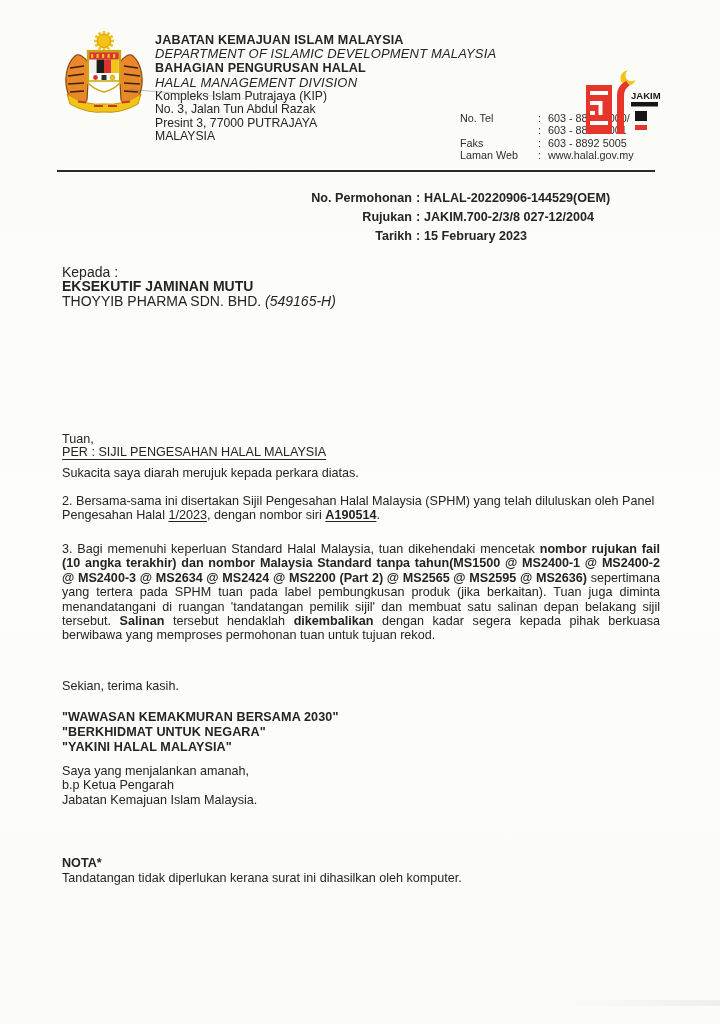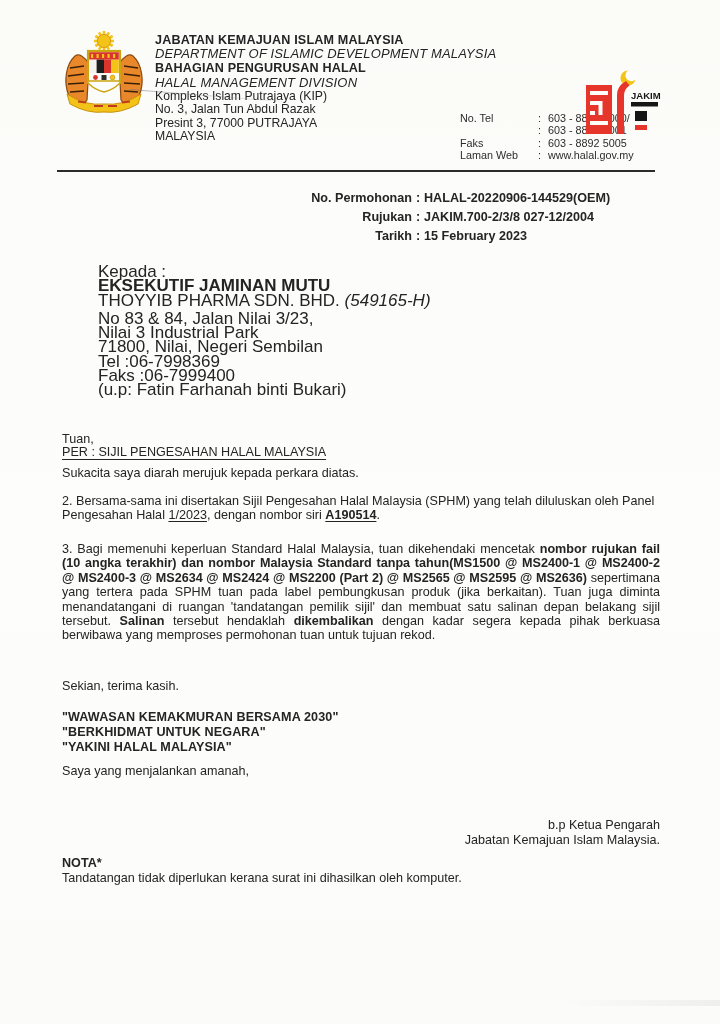--- a/index.html
+++ b/index.html
@@ -27,36 +27,36 @@
     position:absolute; left:130px; top:89px; width:160px; height:1px;
     background:linear-gradient(90deg,rgba(110,110,110,.5),rgba(150,150,150,.08));
     transform:rotate(4.5deg); transform-origin:left center;
   }
   
   .refblock { position:absolute; left:294px; top:189px; font-weight:700; font-size:12.6px; }
   .refrow { display:grid; grid-template-columns:118px 12px auto; line-height:19.2px; white-space:nowrap; }
   .reflabel { text-align:right; }
   .refcolon { text-align:center; }
   
-  .recipient { position:absolute; left:62px; top:265px; font-size:17px; line-height:14.3px; white-space:nowrap;margin-left:36px; }
+  .recipient { position:absolute; left:62px; top:265px; font-size:14px; line-height:14.3px; white-space:nowrap; }
   .recipient .name { font-weight:700; }
   .recipient .reg { font-style:italic;text-align:right; }
   .recipient .addrgroup { margin-top:4px; }
   
   .block { position:absolute; left:62px; width:598px; font-size:12.6px; line-height:14.4px; }
   .salutation { top:432px; }
   .subject { top:437px; font-weight:400;margin-top:8px; }
   .subject span { text-decoration:underline; text-decoration-thickness:1.4px; text-underline-offset:2.5px; }
   .para1 { top:466px; }
   .para2 { top:494px; }
   .para3 { top:542px; text-align:justify; }
   .closing { top:679px; }
   .mottos { top:710px; font-weight:700; line-height:14.8px; letter-spacing:.1px; }
   .signintro { top:764px; }
-  .signatory { top:818px; line-height:14.8px;text-align:right; }
+  .signatory { top:778px; line-height:14.8px; }
   .nota { top:856px; line-height:14.8px; }
   .nota .lbl { font-weight:700; }
   .seg-b  { font-weight:700; }
   .seg-u  { text-decoration:underline; text-decoration-thickness:1.2px; text-underline-offset:2px; }
   .seg-bu { font-weight:700; text-decoration:underline; text-decoration-thickness:1.4px; text-underline-offset:2px; }
   
   .smudge { position:absolute; right:0; bottom:18px; width:160px; height:6px;
     background:linear-gradient(90deg,rgba(0,0,0,0),rgba(0,0,0,.05)); }
 </style>
 </head>
@@ -184,28 +184,20 @@
     </div>
   </div>
 
   <div class="recipient">
     <div>Kepada :</div>
     <div class="name">EKSEKUTIF JAMINAN MUTU</div>
     <div>
       <span>THOYYIB PHARMA SDN. BHD.</span>
       <span class="reg">(549165-H)</span>
     </div>
-    <div class="addrgroup">
-      <div>No 83 &amp; 84, Jalan Nilai 3/23,</div>
-      <div>Nilai 3 Industrial Park</div>
-      <div>71800, Nilai, Negeri Sembilan</div>
-      <div>Tel :06-7998369</div>
-      <div>Faks :06-7999400</div>
-      <div>(u.p: Fatin Farhanah binti Bukari)</div>
-    </div>
   </div>
 
   <div class="block salutation">Tuan,</div>
 
   <div class="block subject">
     <span>PER : SIJIL PENGESAHAN HALAL MALAYSIA</span>
   </div>
 
   <div class="block para1">Sukacita saya diarah merujuk kepada perkara diatas.</div>
 

